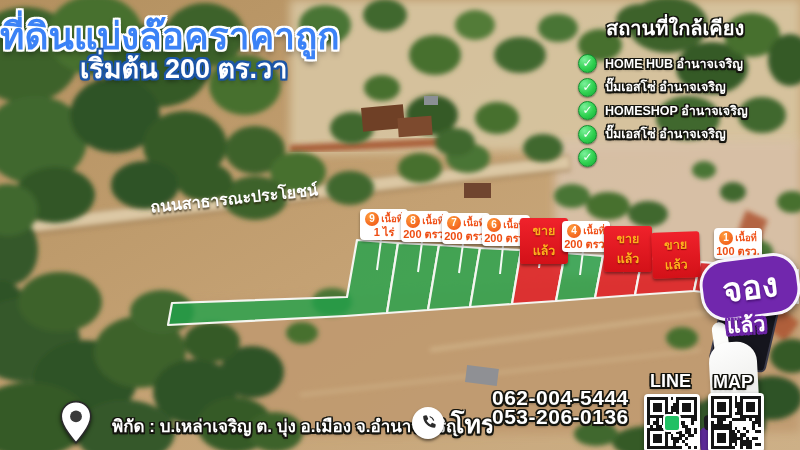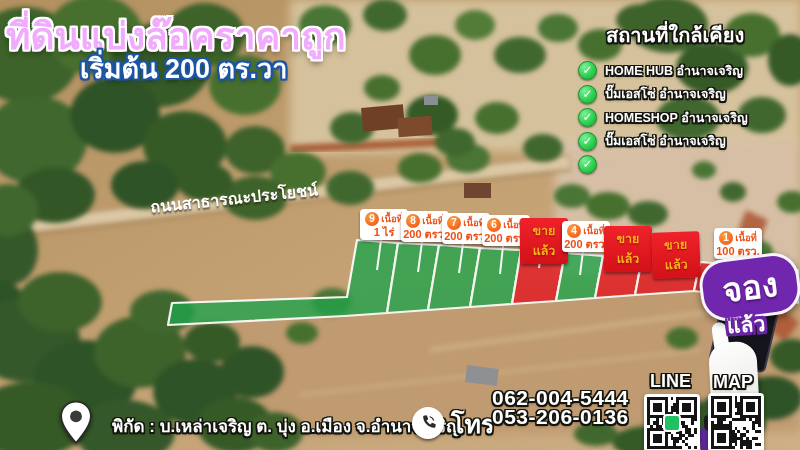--- a/index.html
+++ b/index.html
@@ -13,28 +13,28 @@
       0 -2px 0 #fff,0 2px 0 #fff,-2px 0 0 #fff,2px 0 0 #fff,0 4px 6px rgba(0,0,0,.55);}
   .ob{text-shadow:-2px -2px 0 #1c55a6,2px -2px 0 #1c55a6,-2px 2px 0 #1c55a6,2px 2px 0 #1c55a6,
       0 -2px 0 #1c55a6,0 2px 0 #1c55a6,-2px 0 0 #1c55a6,2px 0 0 #1c55a6,0 3px 5px rgba(0,0,0,.5);}
   .ok{text-shadow:-1.5px -1.5px 0 #15150f,1.5px -1.5px 0 #15150f,-1.5px 1.5px 0 #15150f,
       1.5px 1.5px 0 #15150f,0 -1.5px 0 #15150f,0 1.5px 0 #15150f,-1.5px 0 0 #15150f,1.5px 0 0 #15150f,
       0 2px 3px rgba(0,0,0,.6);}
   .op{text-shadow:-3px -3px 0 #6d24a6,3px -3px 0 #6d24a6,-3px 3px 0 #6d24a6,3px 3px 0 #6d24a6,
       0 -3px 0 #6d24a6,0 3px 0 #6d24a6,-3px 0 0 #6d24a6,3px 0 0 #6d24a6,0 3px 4px rgba(0,0,0,.5);}
 
   
-  .title{position:absolute;left:6px;top:6px;z-index:6;font-size:37px;font-weight:800;
-         color:#f0abfc;letter-spacing:0;}
+  .title{position:absolute;left:0;top:6px;z-index:6;font-size:37px;font-weight:800;
+         color:#3b82f6;letter-spacing:0;}
   .subtitle{position:absolute;left:80px;top:47px;z-index:6;font-size:27px;font-weight:800;color:#fff;}
   .price{position:absolute;left:90px;top:74px;z-index:6;font-size:21px;font-weight:800;color:#e41e25;}
 
   
   .nearby{position:absolute;left:578px;top:12px;z-index:6;width:220px;}
-  .nearby .nt{font-size:20px;font-weight:800;color:#fff;margin:7px 0 8px 28px;}
+  .nearby .nt{font-size:20px;font-weight:800;color:#fff;margin:0 0 8px 28px;}
   .nrow{display:flex;align-items:center;gap:8px;height:23.5px;}
   .chk{width:17px;height:17px;border-radius:50%;flex:0 0 17px;
        background:radial-gradient(circle at 32% 28%,#7bf09a,#2fd14f 55%,#17a838);
        border:1px solid #0f8f2e;box-shadow:0 1px 2px rgba(0,0,0,.5);
        color:#fff;font-size:12px;font-weight:800;line-height:17px;text-align:center;}
   .nlabel{font-size:12.5px;font-weight:800;color:#fff;white-space:nowrap;}
 
   
   .road-label{position:absolute;left:150px;top:186px;z-index:3;font-size:16px;font-weight:800;
               color:#fff;transform:rotate(-6deg);text-shadow:0 2px 2px rgba(40,30,10,.75);}

